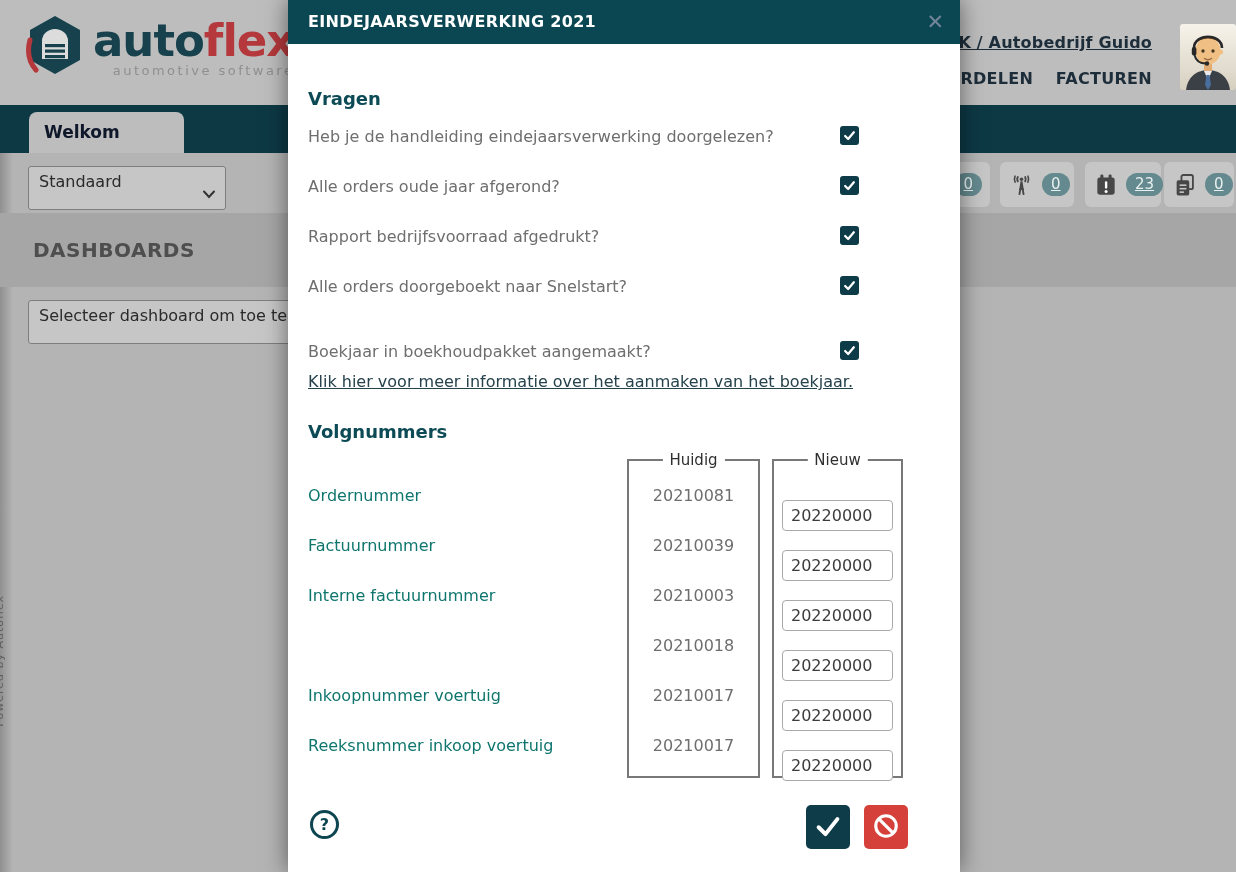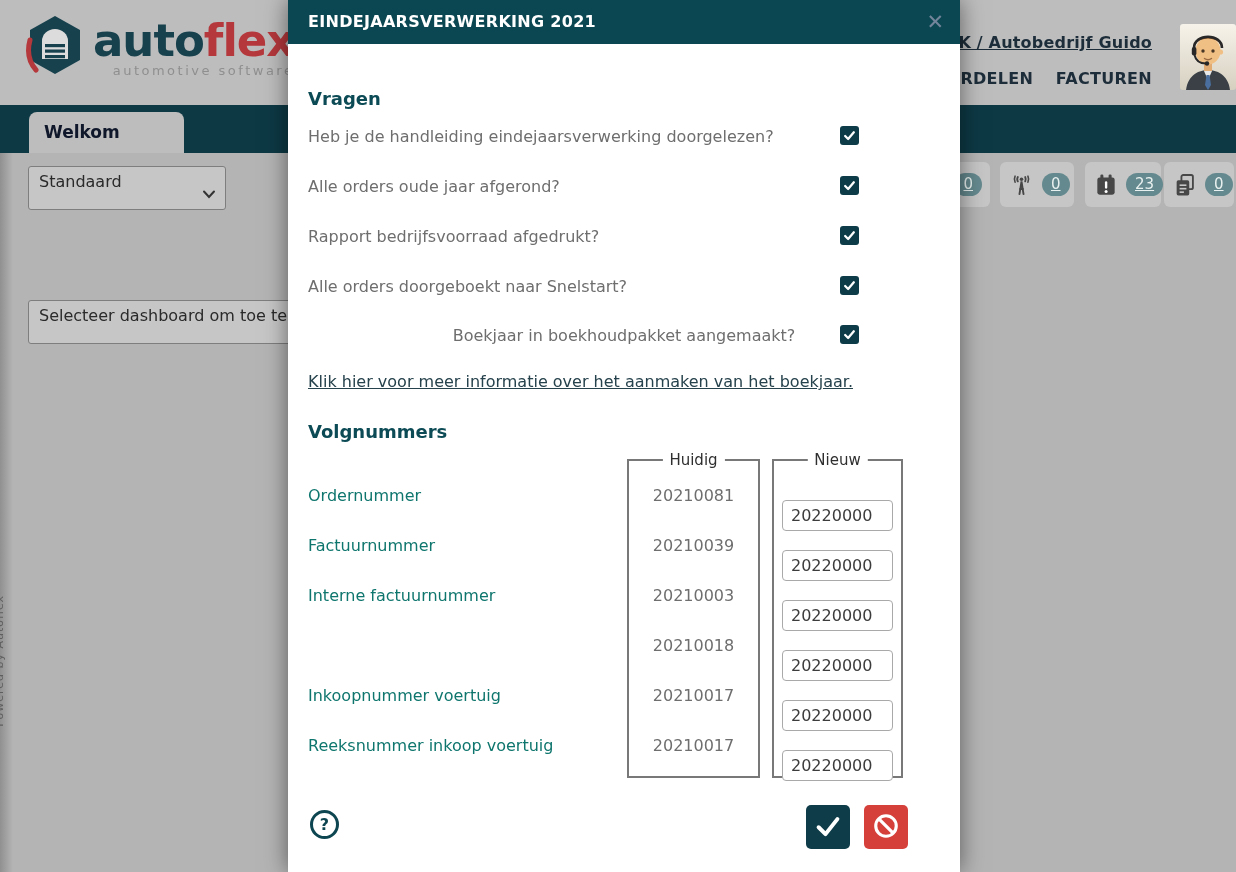--- a/index.html
+++ b/index.html
@@ -156,20 +156,23 @@
 
   <div class="select-box select-view">
     <span>Standaard</span>
     <span class="select-chevron">
       <svg width="14" height="9">
           <path d="M2 1.5 L7 7 L12 1.5" stroke="#333" stroke-width="2" fill="none" stroke-linecap="round"></path>
         </svg>
     </span>
   </div>
 
+  <div class="dash-band">
+    <span class="dash-title">DASHBOARDS</span>
+  </div>
 
   <div class="select-box select-dashboard">
     <span>Selecteer dashboard om toe te voegen</span>
   </div>
 
   <div class="notif-group" style="left:912px;width:78px;">
     <span class="notif-icon"></span>
     <span class="badge" style="margin-left:auto;">0</span>
   </div>
   <div class="notif-group" style="left:1000px;width:74px;">
@@ -250,21 +253,21 @@
 
   <div class="q-row" style="top: 276px;">
     <span class="q-label">Alle orders doorgeboekt naar Snelstart?</span>
     <span class="checkbox">
       <svg width="13" height="13" viewBox="0 0 24 24">
               <path d="M4 13 L9.5 18.5 L20 6" stroke="#fff" stroke-width="4.2" fill="none" stroke-linecap="round" stroke-linejoin="round"></path>
             </svg>
     </span>
   </div>
 
-  <div class="q-row" style="top: 325px; text-align: center;">
+  <div class="q-row" style="top: 341px;">
     <span class="q-label">Boekjaar in boekhoudpakket aangemaakt?</span>
     <span class="checkbox">
       <svg width="13" height="13" viewBox="0 0 24 24">
               <path d="M4 13 L9.5 18.5 L20 6" stroke="#fff" stroke-width="4.2" fill="none" stroke-linecap="round" stroke-linejoin="round"></path>
             </svg>
     </span>
   </div>
 </div>
 
     <a class="info-link">Klik hier voor meer informatie over het aanmaken van het boekjaar.</a>

